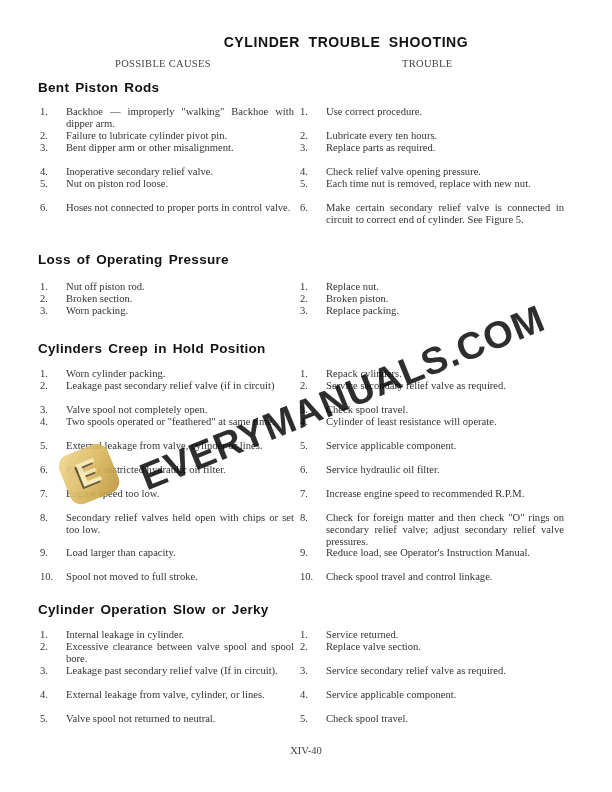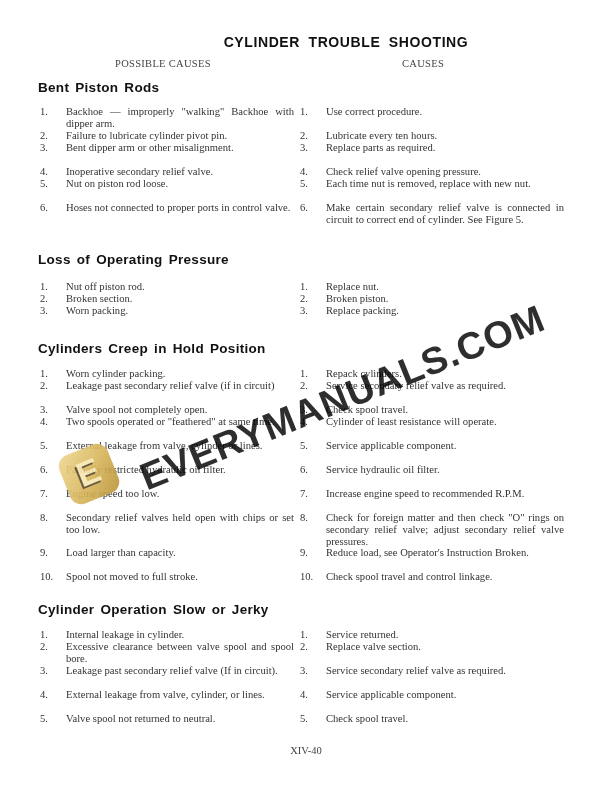--- a/index.html
+++ b/index.html
@@ -26,21 +26,21 @@
     background: linear-gradient(135deg, #f0d890 0%, #d7b55a 55%, #b99236 100%); transform: rotate(-22deg); opacity: 0.9; }
   .wm-logo span { position: absolute; left: 0; top: 5px; width: 52px; text-align: center; font-family: "Liberation Sans", sans-serif; font-weight: bold; font-size: 34px; color: #f6e6b0; text-shadow: -2px 2px 0 #5a4a28; }
 </style>
 </head>
 <body>
 
 <div class="page">
 
   <div class="title">CYLINDER  TROUBLE SHOOTING</div>
   <div class="colhead causes">POSSIBLE CAUSES</div>
-  <div class="colhead remedy">CAUSES</div>
+  <div class="colhead remedy">TROUBLE</div>
 
   <div class="section-heading" style="top:80px">Bent Piston Rods</div>
 
   <div class="item cause" style="top:106px">
       <span class="num">1.</span>
       <span class="txt">Backhoe — improperly "walking" Backhoe with dipper arm.</span>
     </div>
   <div class="item cause" style="top:130px">
       <span class="num">2.</span>
       <span class="txt">Failure to lubricate cylinder pivot pin.</span>
@@ -185,21 +185,21 @@
   <div class="item remedy" style="top:488px">
       <span class="num">7.</span>
       <span class="txt">Increase engine speed to recommended R.P.M.</span>
     </div>
   <div class="item remedy" style="top:512px">
       <span class="num">8.</span>
       <span class="txt">Check for foreign matter and then check "O" rings on secondary relief valve; adjust secondary relief valve pressures.</span>
     </div>
   <div class="item remedy" style="top:547px">
       <span class="num">9.</span>
-      <span class="txt">Reduce load, see Operator's Instruction Broken.</span>
+      <span class="txt">Reduce load, see Operator's Instruction Manual.</span>
     </div>
   <div class="item remedy" style="top:571px">
       <span class="num">10.</span>
       <span class="txt">Check spool travel and control linkage.</span>
     </div>
 
   <div class="section-heading" style="top:602px">Cylinder Operation Slow or Jerky</div>
 
   <div class="item cause" style="top:629px">
       <span class="num">1.</span>

